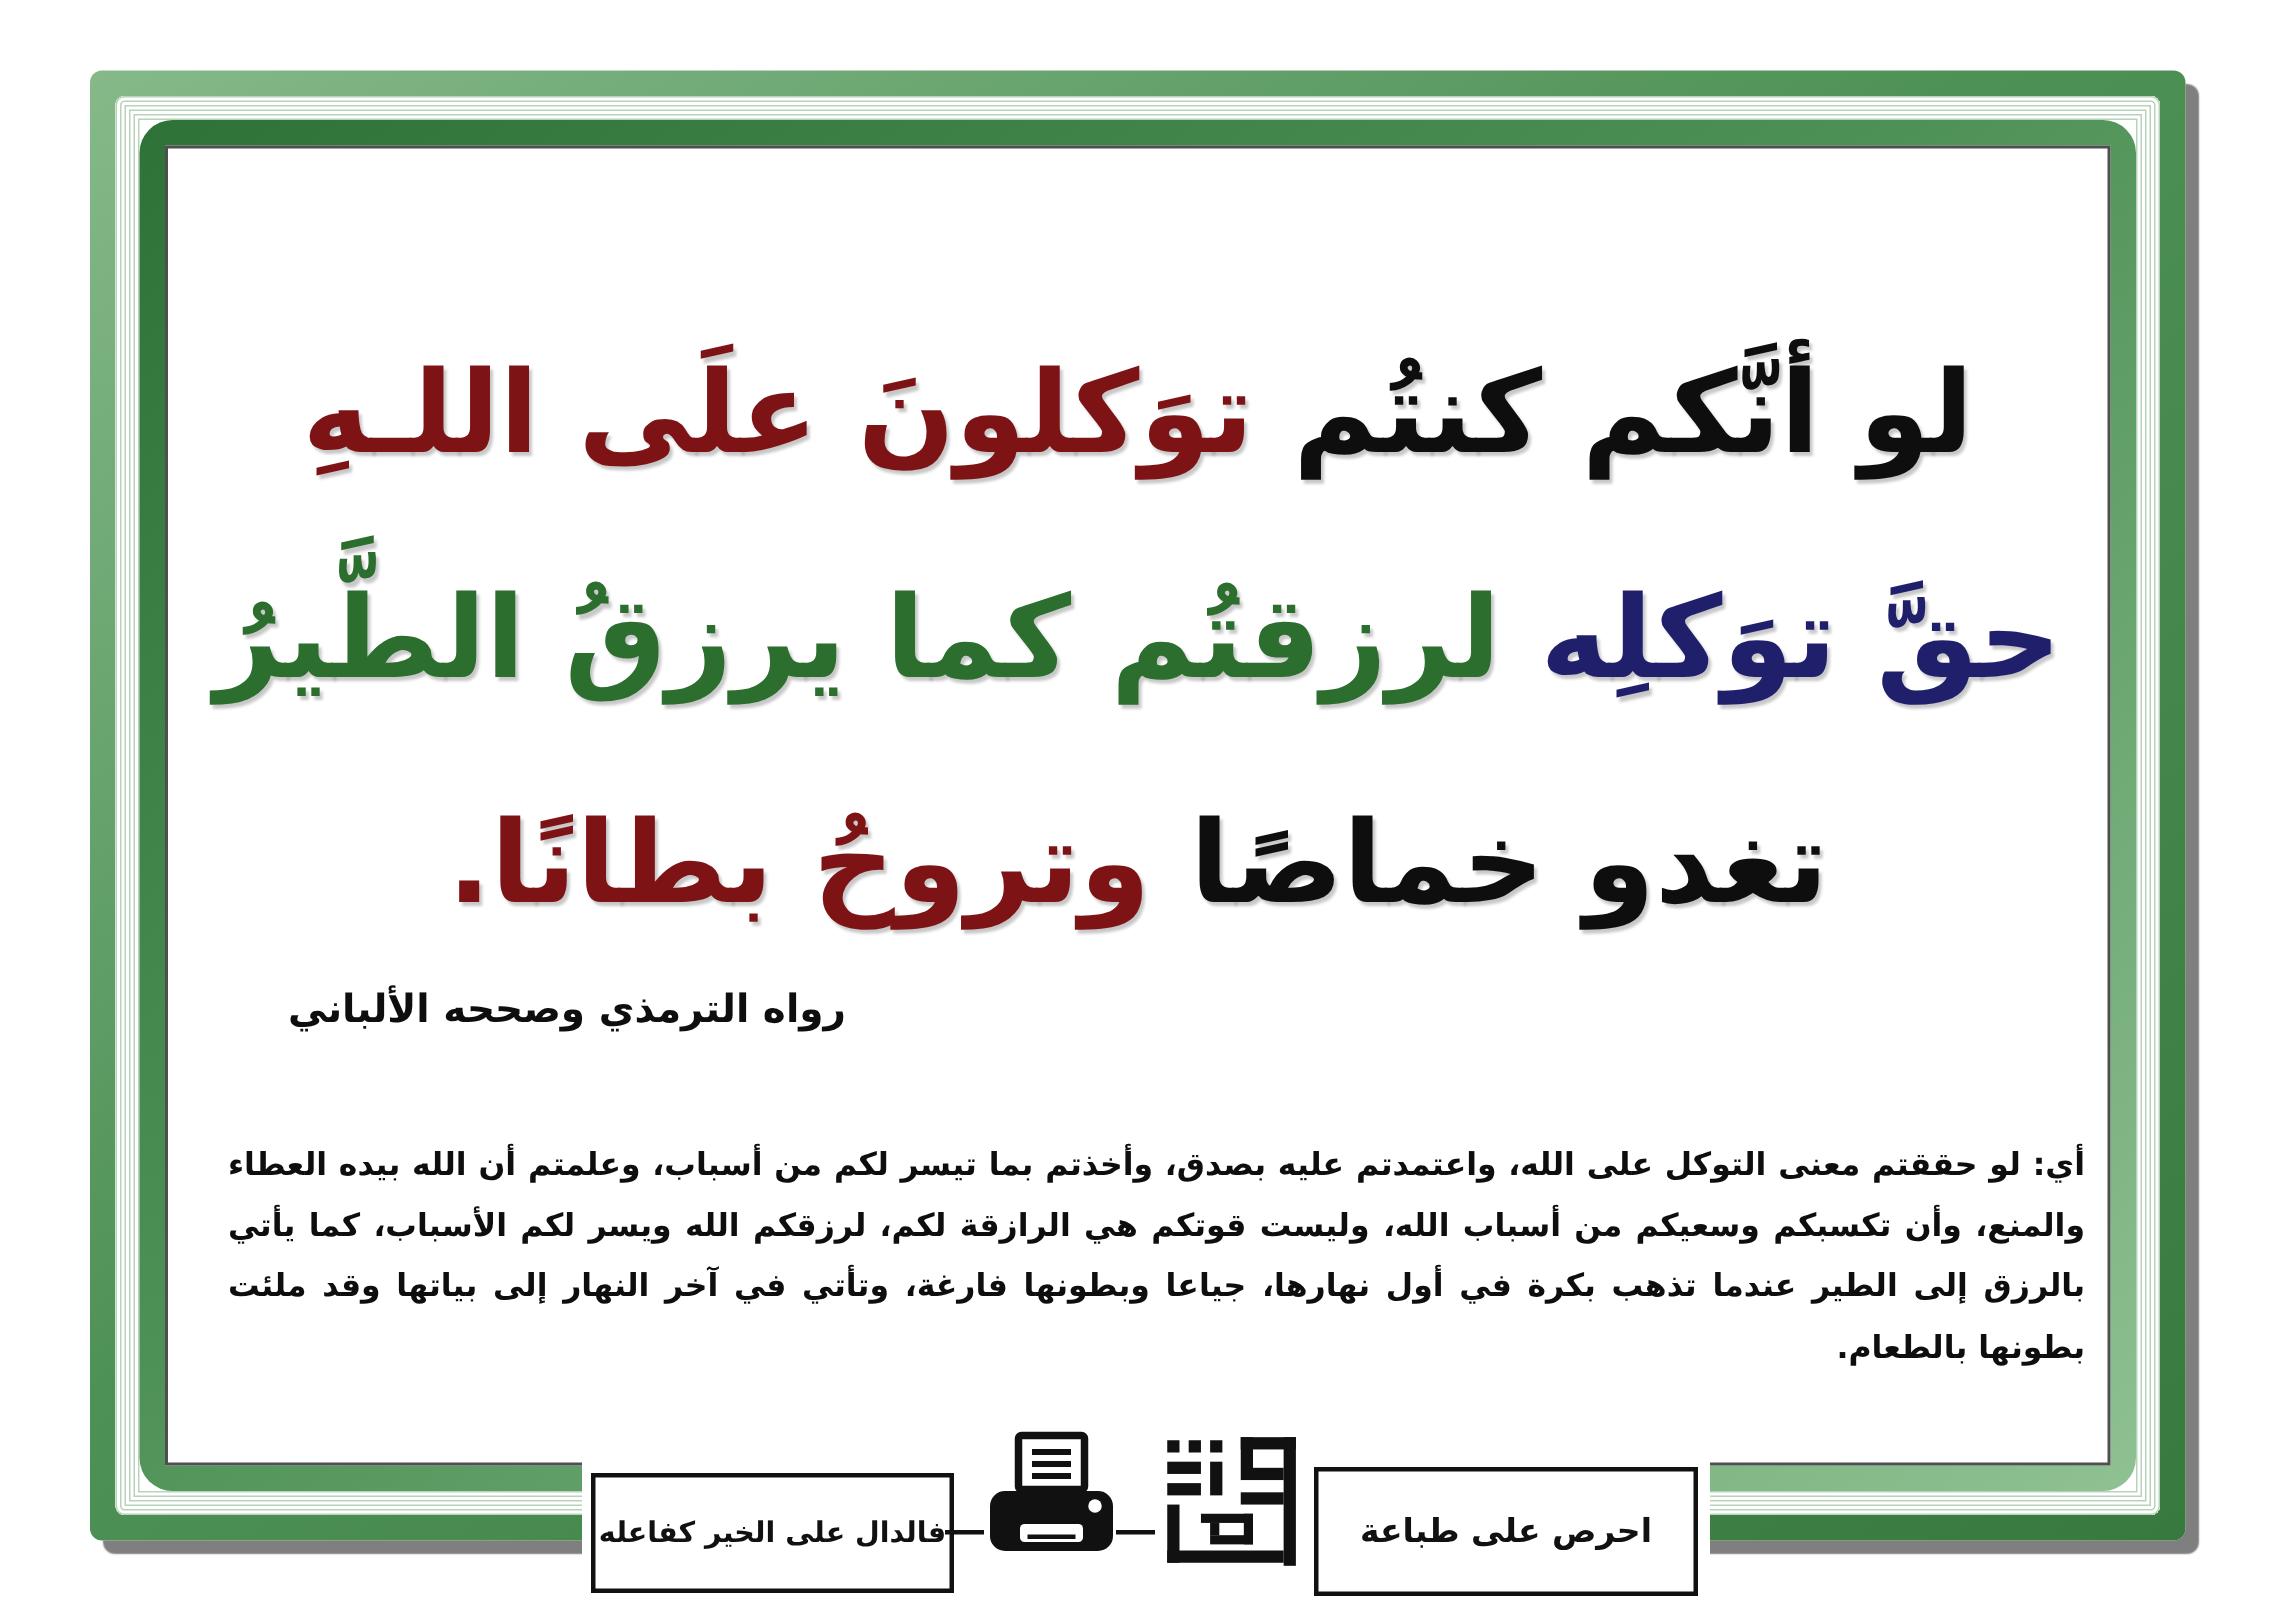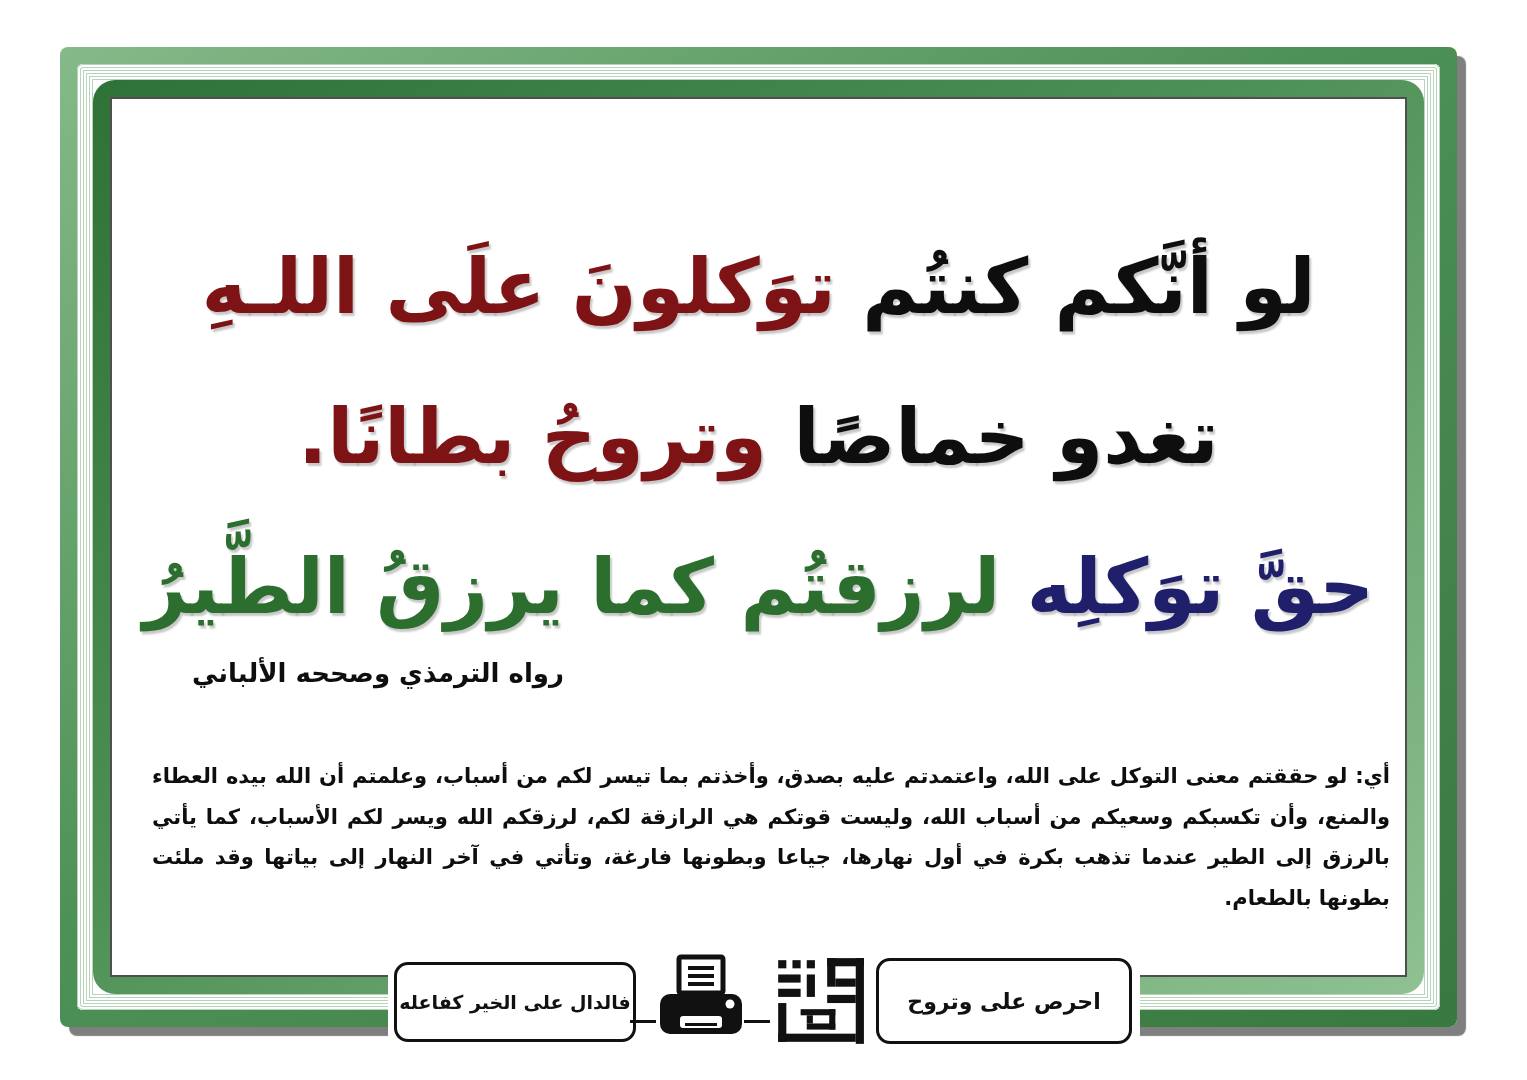--- a/index.html
+++ b/index.html
@@ -27,37 +27,37 @@
       inset 0 0 0 6px #fff,inset 0 0 0 7px var(--guilloche_line),inset 0 0 0 9px #fff,
       inset 0 0 0 10px var(--guilloche_line),inset 0 0 0 12px #fff,inset 0 0 0 13px var(--guilloche_line),
       inset 0 0 0 15px #fff,inset 0 0 0 16px var(--guilloche_line);}
   .frame-inner{position:absolute;inset:33px;border-radius:22px;
     background:linear-gradient(325deg,#8fc192 0%,var(--frame_green_mid) 55%,#2e7237 100%);}
   .panel{position:absolute;inset:50px;background:#fff;border:2px solid var(--panel_border);overflow:hidden;}
 
   
   .header-line{position:absolute;left:120px;right:120px;top:122px;text-align:center;direction:rtl;
     font-weight:bold;font-size:46px;color:var(--text_black);letter-spacing:0;}
-  .hadith{position:absolute;left:118px;right:128px;top:212px;direction:rtl;text-align:center;}
+  .hadith{position:absolute;left:118px;right:128px;top:200px;direction:rtl;text-align:center;}
   .hadith-line{height:150px;line-height:150px;font-weight:bold;font-size:76px;white-space:nowrap;
     text-shadow:2px 3px 2px rgba(0,0,0,.22);}
   .seg-black{color:var(--text_black);} .seg-red{color:var(--text_red);}
   .seg-navy{color:var(--text_navy);} .seg-green{color:var(--text_green);}
 
   .attribution{position:absolute;left:192px;top:658px;direction:rtl;font-weight:bold;font-size:26px;
     color:var(--text_black);white-space:nowrap;}
 
   .explanation{position:absolute;left:152px;width:1238px;top:722px;height:215px;direction:rtl;
     text-align:justify;text-align-last:right;font-weight:bold;font-size:21px;line-height:40.5px;
     color:var(--text_black);overflow:hidden;margin-top:34px;}
 
   
   .footer-strip{position:absolute;left:388px;top:948px;width:752px;height:108px;background:#fff;z-index:5;}
-  .footer-box{position:absolute;border:3px solid var(--footer_ink);border-radius:14px;background:#fff;
-    display:flex;flex-direction:column;align-items:center;justify-content:center;direction:rtl;}
+  .footer-box{position:absolute;border:3px solid var(--footer_ink);border-radius:0;background:#fff;
+    display:flex;flex-direction:column;align-items:center;justify-content:center;direction:rtl;margin-top:20px;}
   .box-left{left:6px;top:14px;width:236px;height:74px;}
   .box-right{left:488px;top:10px;width:250px;height:80px;}
   .dal-line{font-size:19px;font-weight:bold;color:var(--footer_ink);line-height:26px;}
   .site-line{font-family:"Liberation Sans",sans-serif;font-size:29px;font-weight:bold;color:var(--footer_ink);
     line-height:32px;letter-spacing:.5px;direction:ltr;}
   .print-line{font-size:22px;font-weight:bold;color:var(--footer_ink);line-height:31px;white-space:nowrap;}
   .connector{position:absolute;height:3px;background:var(--footer_ink);top:72px;}
   .conn-1{left:242px;width:28px;} .conn-2{left:356px;width:28px;}
   .printer-wrap{position:absolute;left:268px;top:6px;width:90px;height:90px;background:#fff;}
   .logo-wrap{position:absolute;left:382px;top:4px;width:98px;height:98px;background:#fff;}
@@ -69,22 +69,22 @@
 
   <div class="frame-outer">
     <div class="frame-guilloche"></div>
     <div class="frame-inner"></div>
     <div class="panel"></div>
   </div>
 
 
   <div class="hadith">
     <div class="hadith-line"><span class="seg-black">لو أنَّكم كنتُم </span><span class="seg-red">توَكلونَ علَى اللـهِ</span></div>
+    <div class="hadith-line"><span class="seg-navy">حقَّ توَكلِه </span><span class="seg-green">لرزقتُم كما يرزقُ الطَّيرُ</span></div>
     <div class="hadith-line"><span class="seg-black">تغدو خماصًا </span><span class="seg-red">وتروحُ بطانًا.</span></div>
-    <div class="hadith-line"><span class="seg-navy">حقَّ توَكلِه </span><span class="seg-green">لرزقتُم كما يرزقُ الطَّيرُ</span></div>
   </div>
 
   <div class="attribution">رواه الترمذي وصححه الألباني</div>
 
   <div class="explanation">أي: لو حققتم معنى التوكل على الله، واعتمدتم عليه بصدق، وأخذتم بما تيسر لكم من أسباب، وعلمتم أن الله بيده العطاء والمنع، وأن تكسبكم وسعيكم من أسباب الله، وليست قوتكم هي الرازقة لكم، لرزقكم الله ويسر لكم الأسباب، كما يأتي بالرزق إلى الطير عندما تذهب بكرة في أول نهارها، جياعا وبطونها فارغة، وتأتي في آخر النهار إلى بياتها وقد ملئت بطونها بالطعام.</div>
 
   <div class="footer-strip">
 
     <div class="footer-box box-left">
       <div class="dal-line">فالدال على الخير كفاعله</div>
@@ -123,17 +123,17 @@
         <rect x="8" y="50" width="8" height="38"></rect>
         <rect x="8" y="80" width="76" height="8"></rect>
         <rect x="30" y="56" width="34" height="6"></rect>
         <rect x="58" y="56" width="6" height="20"></rect>
         <rect x="36" y="70" width="28" height="6"></rect>
         <rect x="36" y="62" width="6" height="8"></rect>
       </svg>
     </div>
 
     <div class="footer-box box-right">
-      <div class="print-line">احرص على وتروح</div>
+      <div class="print-line">احرص على طباعة</div>
     </div>
 
   </div>
 </div>
 
 </body></html>

